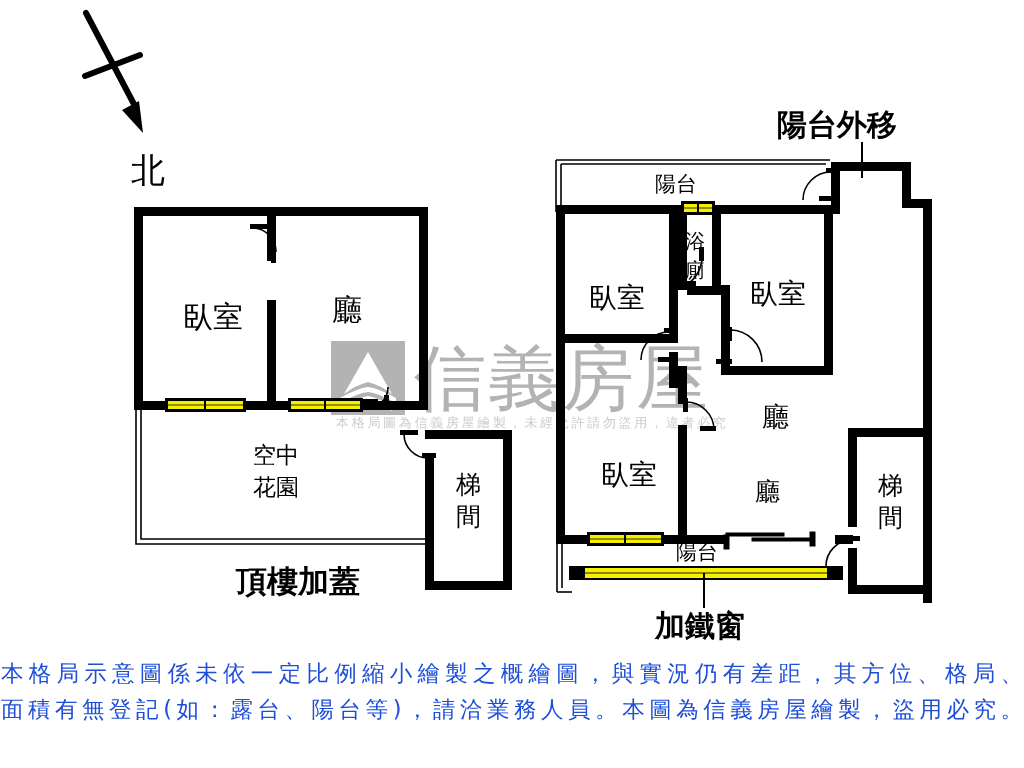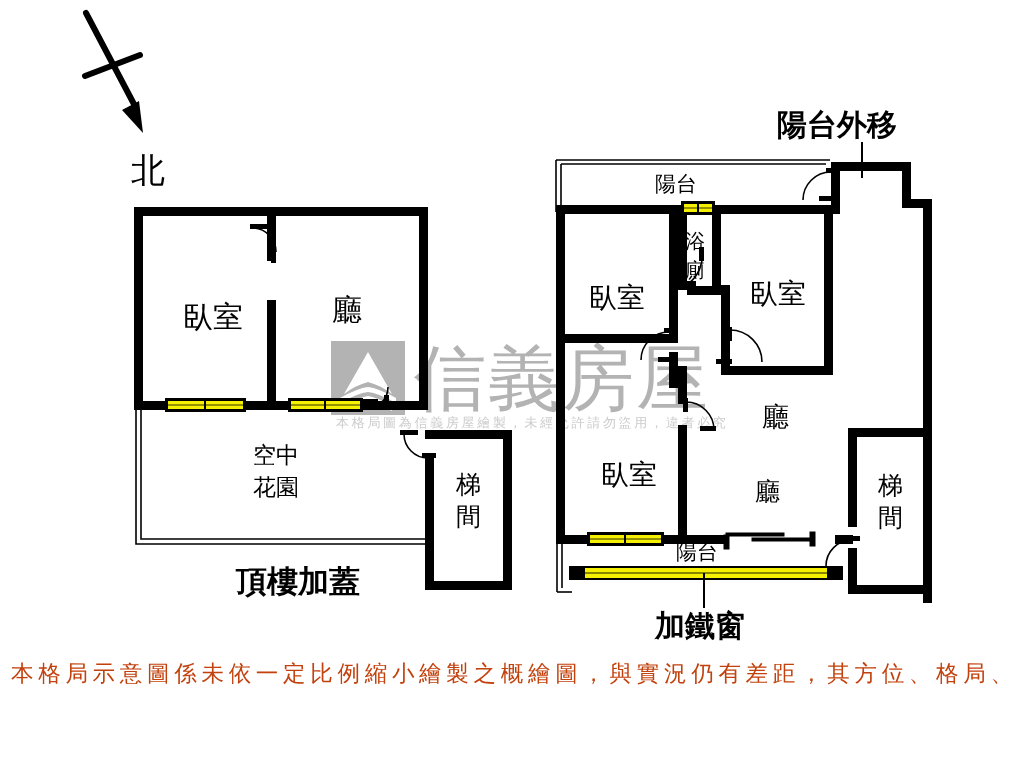--- a/index.html
+++ b/index.html
@@ -31,24 +31,24 @@
   }
   .disclaimer {
     position: absolute;
     left: 0;
     top: 655px;
     width: 1024px;
     height: 113px;
     font-size: 22.5px;
     line-height: 36px;
     letter-spacing: 0px;
-    color: #c2410c;
+    color: #1d4ed8;
     text-align: justify;
     text-align-last: justify;
-    padding: 0 11px;
+    padding: 0 1px;
     box-sizing: border-box;
   }
   .disclaimer div { white-space: nowrap; }
 </style>
 </head>
 <body>
 
 <div id="stage">
 
   <svg id="plan-svg" viewBox="0 0 1024 768">
@@ -287,15 +287,16 @@
       <g>
         <line x1="704" y1="573" x2="704" y2="608" stroke="#000" stroke-width="2"></line>
         <text class="cjk" x="655" y="636" font-size="30" fill="#000" font-weight="bold">加鐵窗</text>
       </g>
     </g>
 
   </svg>
 
   <div class="disclaimer cjk">
     <div>本格局示意圖係未依一定比例縮小繪製之概繪圖，與實況仍有差距，其方位、格局、</div>
+    <div>面積有無登記(如：露台、陽台等)，請洽業務人員。本圖為信義房屋繪製，盜用必究。</div>
   </div>
 
 </div>
 
 </body></html>

